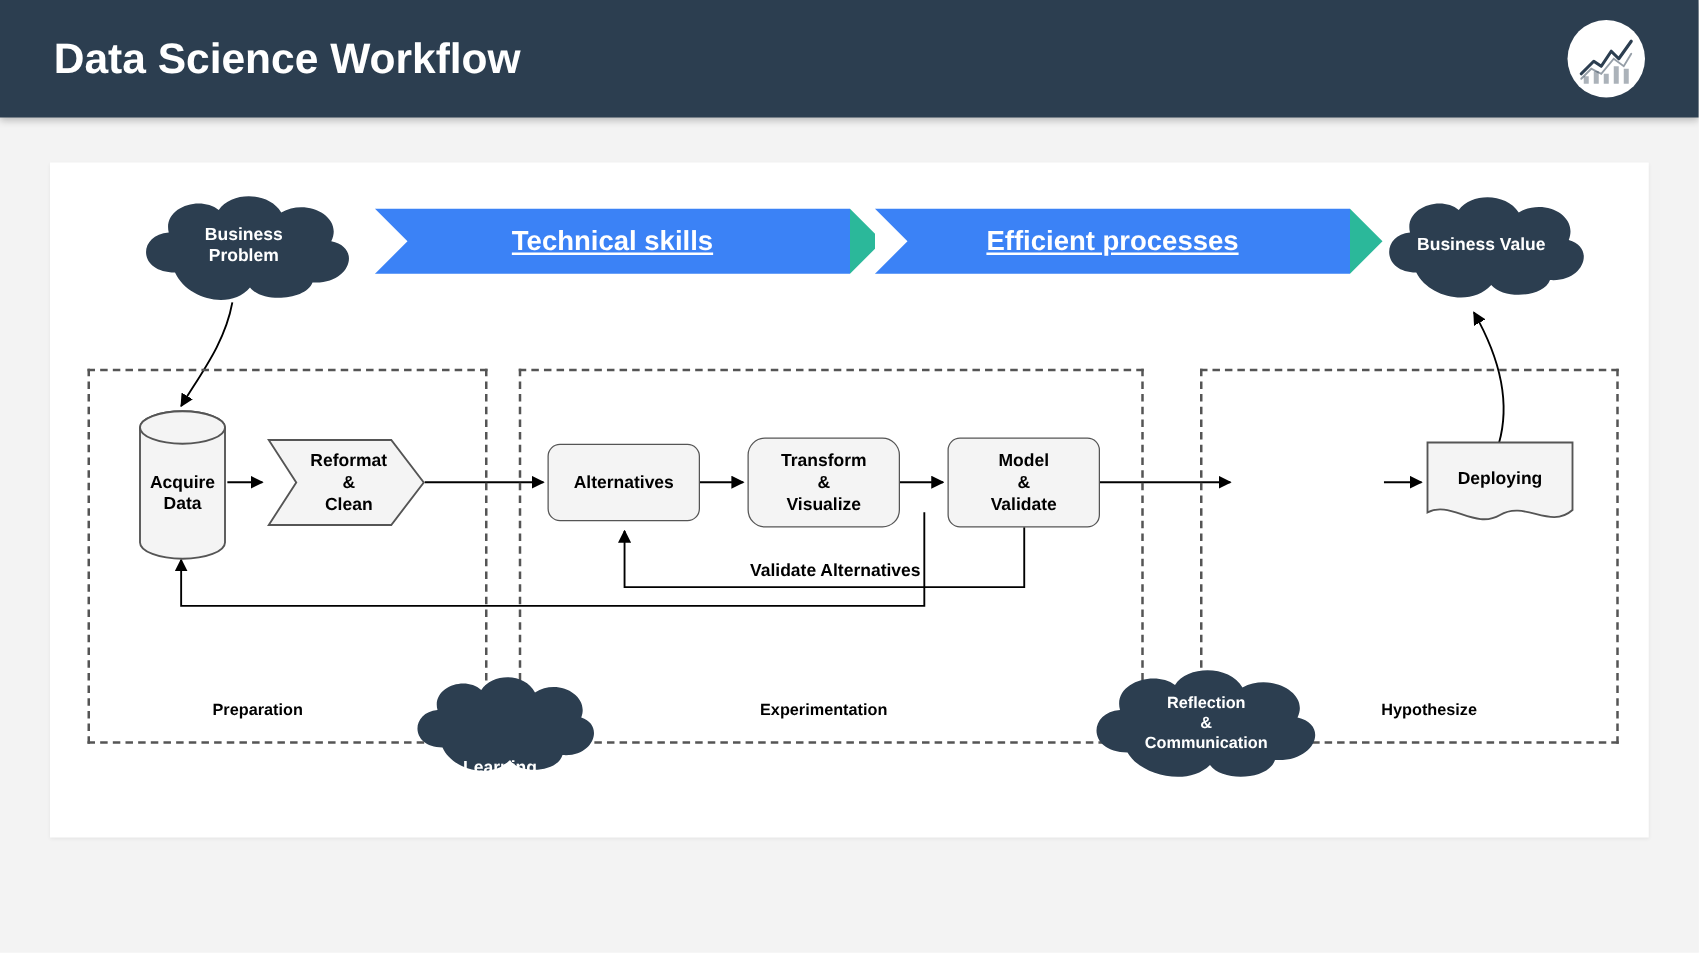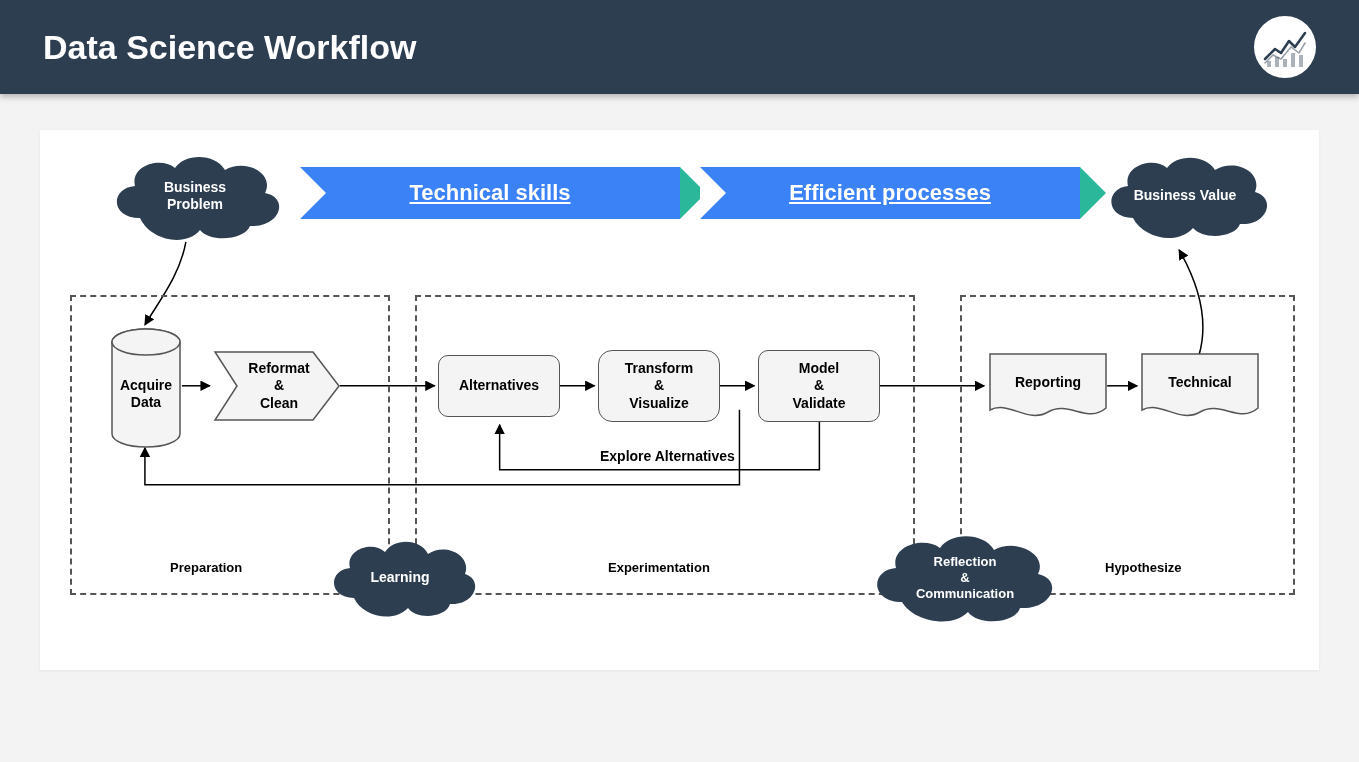--- a/index.html
+++ b/index.html
@@ -230,21 +230,21 @@
       <div class="cloud-text">Business<br>Problem</div>
     </div>
 
     <div class="cloud" style="left:1055px; top:20px; width:180px; height:92px;">
       <svg class="cloud-svg" viewBox="0 0 180 92">
         <path d="M38 68 C10 68 10 38 33 36 C28 16 58 6 72 18 C82 4 110 4 120 20 C140 8 168 22 160 42 C182 48 172 76 145 74 C140 88 108 90 98 78 C82 96 48 88 38 68 Z" fill="#2c3e50"></path>
       </svg>
       <div class="cloud-text">Business Value</div>
     </div>
 
-    <div class="cloud" style="left:280px; top:404px; width:160px; height:88px;">
+    <div class="cloud" style="left:280px; top:404px; width:160px; height:88px;align-items:flex-end;">
       <svg class="cloud-svg" viewBox="0 0 160 88">
         <path d="M34 64 C8 64 8 36 30 34 C25 16 52 6 65 18 C74 4 100 4 108 20 C126 8 152 22 145 40 C164 46 155 72 130 70 C126 84 96 86 88 74 C73 90 42 82 34 64 Z" fill="#2c3e50"></path>
       </svg>
       <div class="cloud-text">Learning</div>
     </div>
 
     <div class="cloud" style="left:820px; top:398px; width:210px; height:100px;">
       <svg class="cloud-svg" viewBox="0 0 210 100">
         <path d="M42 74 C10 74 10 42 36 40 C30 18 64 8 80 20 C90 4 124 4 134 22 C156 10 188 26 178 46 C204 52 192 82 160 80 C155 96 118 98 108 84 C90 102 52 92 42 74 Z" fill="#2c3e50"></path>
       </svg>
@@ -272,34 +272,28 @@
     </div>
 
     <div class="node" style="left:558px; top:220px; width:122px; height:72px;border-radius:14px;">
       <div class="node-text">Transform<br>&amp;<br>Visualize</div>
     </div>
 
     <div class="node" style="left:718px; top:220px; width:122px; height:72px;">
       <div class="node-text">Model<br>&amp;<br>Validate</div>
     </div>
 
-    <div class="node doc-node" style="left:948px; top:222px; width:120px; height:70px;">
-      <svg class="doc-svg" viewBox="0 0 120 70">
-        <path d="M2 2 L118 2 L118 56 C100 72 80 48 60 60 C40 72 20 48 2 58 Z" fill="#f4f4f4" stroke="#555" stroke-width="1.5"></path>
-      </svg>
-      <div class="node-text" style="margin-top:-8px;">Reporting</div>
-    </div>
 
     <div class="node doc-node" style="left:1100px; top:222px; width:120px; height:70px;">
       <svg class="doc-svg" viewBox="0 0 120 70">
         <path d="M2 2 L118 2 L118 56 C100 72 80 48 60 60 C40 72 20 48 2 58 Z" fill="#f4f4f4" stroke="#555" stroke-width="1.5"></path>
       </svg>
-      <div class="node-text" style="margin-top:-8px;">Technical</div>
-    </div>
-
-    <div class="small-label" style="left:560px; top:318px;">Explore Alternatives</div>
+      <div class="node-text" style="margin-top:-8px;">Deploying</div>
+    </div>
+
+    <div class="small-label" style="left:560px; top:318px;">Validate Alternatives</div>
 
     <div class="phase-label" style="left:130px; top:430px;">Preparation</div>
     <div class="phase-label" style="left:568px; top:430px;">Experimentation</div>
     <div class="phase-label" style="left:1065px; top:430px;">Hypothesize</div>
 
   </div>
 </div>
 
 </body></html>

